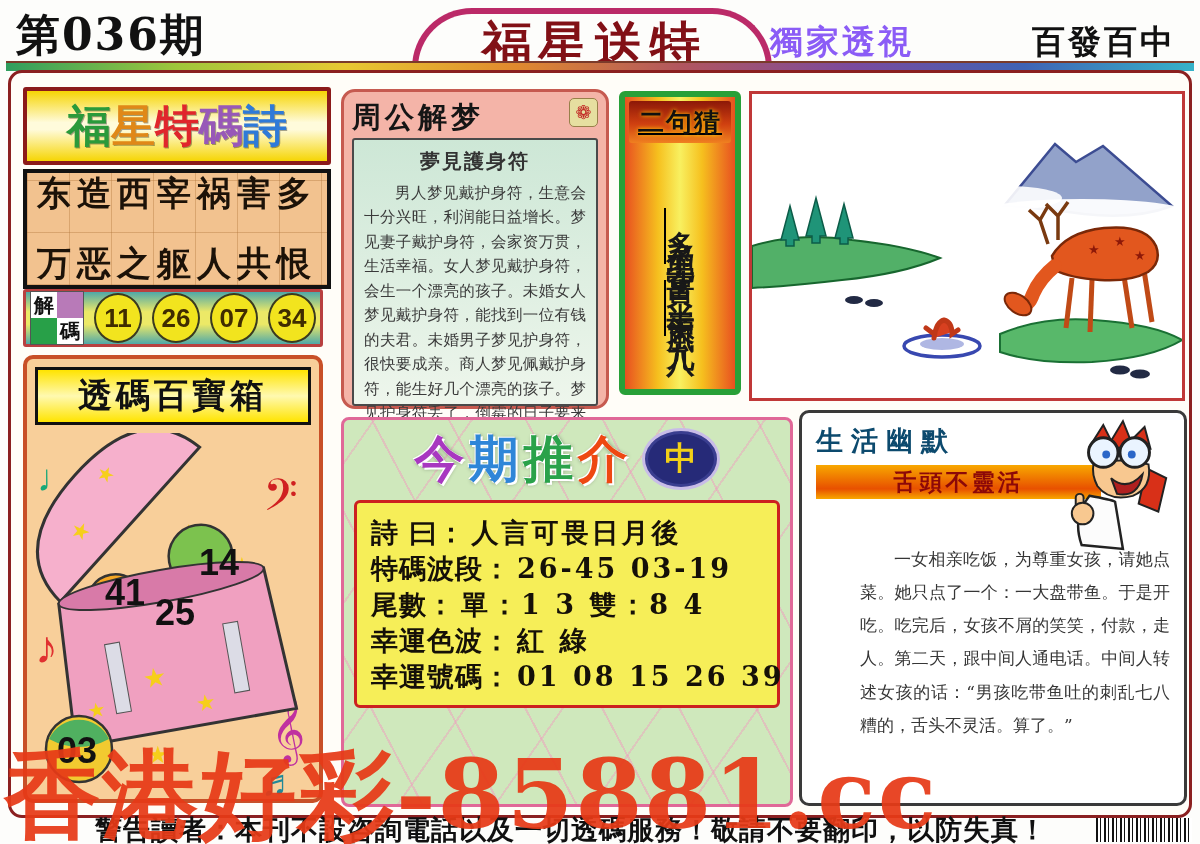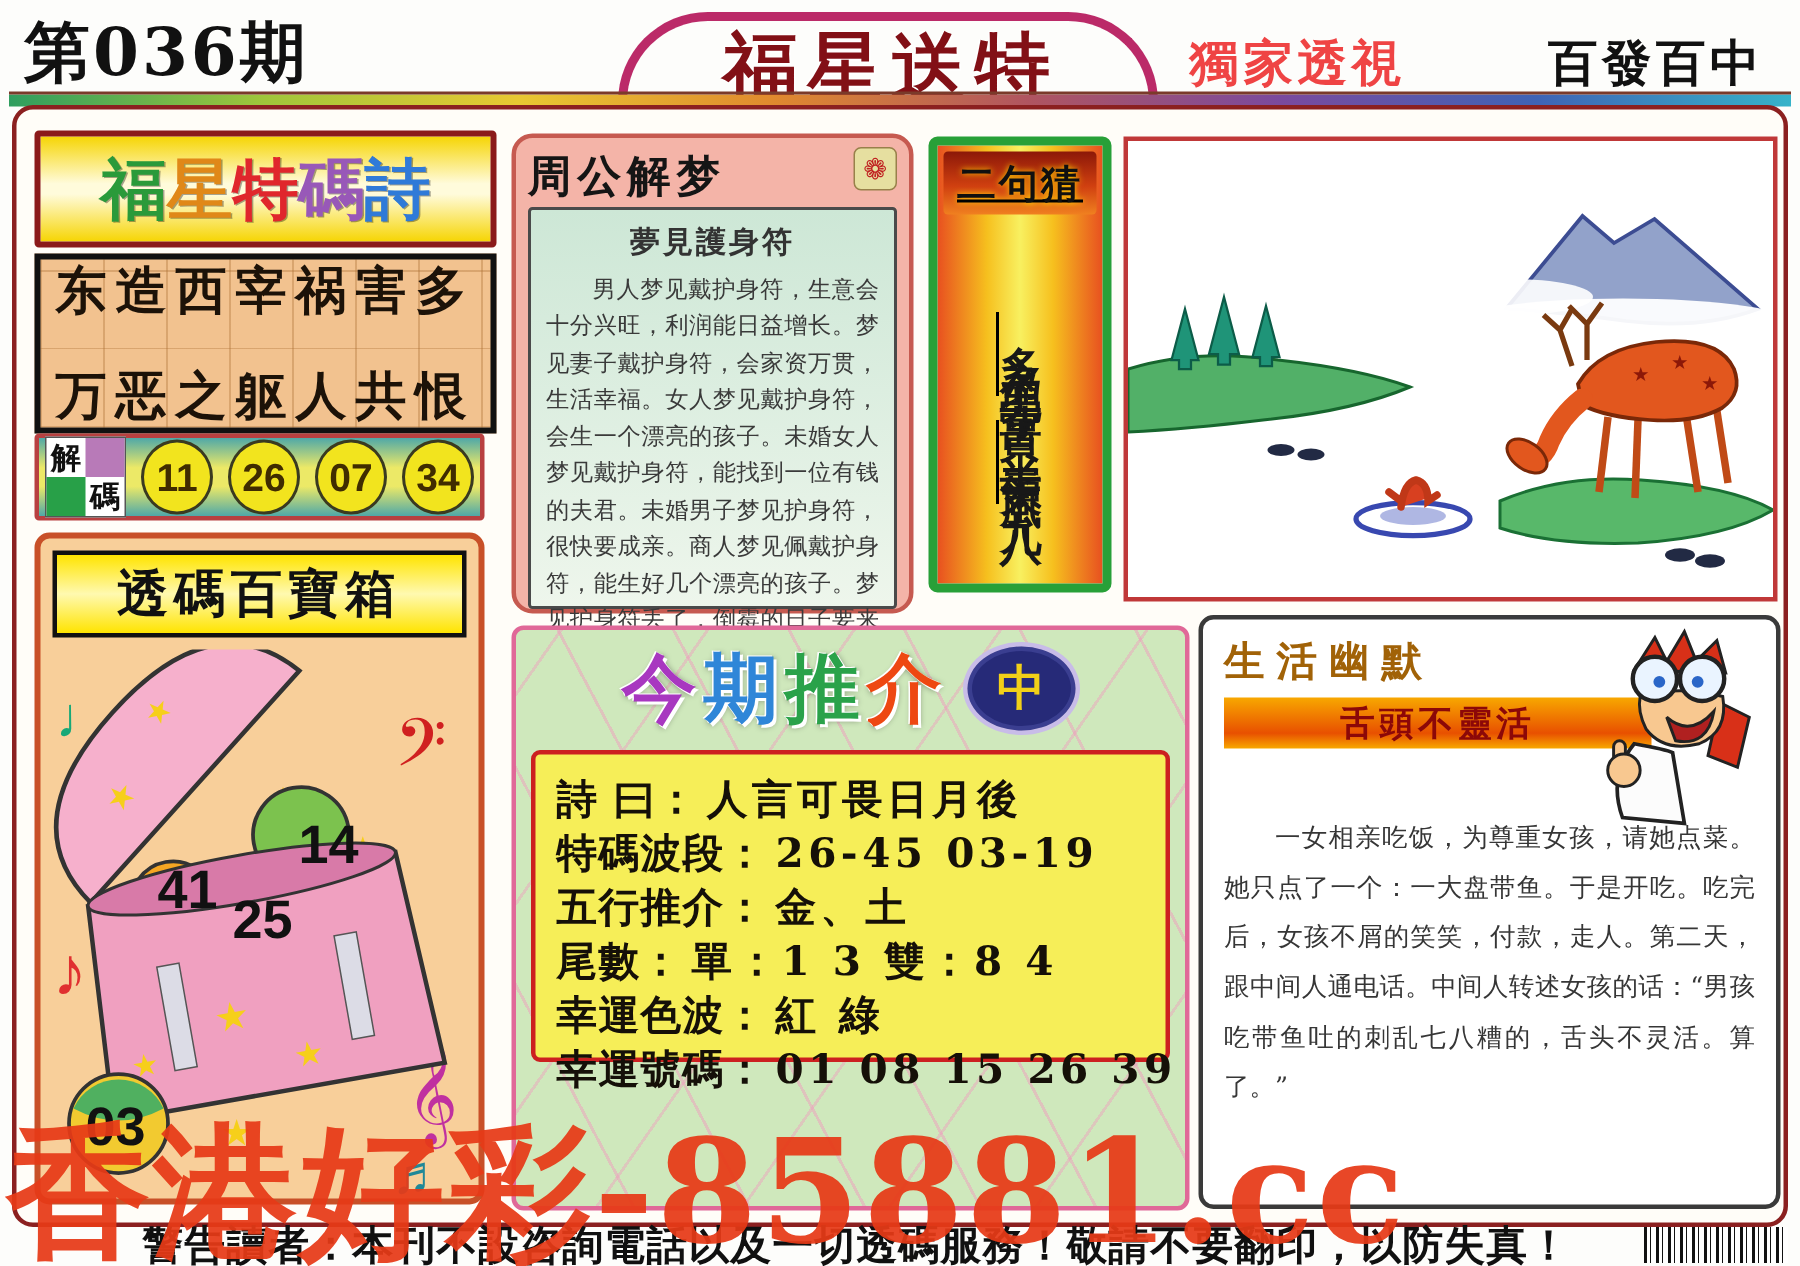--- a/index.html
+++ b/index.html
@@ -10,21 +10,21 @@
   .serif{font-family:"DejaVu Serif",serif;}
 
   
   .issue{position:absolute;left:16px;top:6px;font-size:44px;font-weight:bold;color:#111;
     font-family:"DejaVu Serif",serif;letter-spacing:2px;}
   .arc{position:absolute;left:412px;top:8px;width:348px;height:54px;
     border:6px solid #bb2a68;border-bottom:none;border-radius:180px 180px 0 0;}
   .masthead{position:absolute;left:444px;top:12px;width:300px;text-align:center;
     font-size:50px;font-weight:bold;color:#821016;letter-spacing:6px;
     font-family:Liberation Serif, serif;text-shadow:1px 1px 0 #fff,-1px -1px 0 #fff;}
-  .slogan-l{position:absolute;left:793px;top:20px;font-size:33px;font-weight:bold;color:#ef4444;
+  .slogan-l{position:absolute;left:770px;top:20px;font-size:33px;font-weight:bold;color:#8b5cf6;
     font-family:"DejaVu Serif",serif;letter-spacing:3px;}
   .slogan-r{position:absolute;left:1032px;top:20px;font-size:33px;font-weight:bold;color:#111;
     font-family:"DejaVu Serif",serif;letter-spacing:3px;}
   .rainbow-bar{position:absolute;left:6px;top:61px;width:1188px;height:8px;
     border-top:2px solid #7a3a2a;
     background:linear-gradient(90deg,#2f9e5f,#9fc63b,#e8c832,#e08a2e,#b05560,#7a4a9e,#3f63b5,#36b3c9);}
 
   
   .frame{position:absolute;left:8px;top:70px;width:1178px;height:742px;
     border:3px solid #8b2020;border-radius:14px;background:#fffdf8;}
@@ -119,29 +119,29 @@
     background:#f6ee58;padding:12px 14px;box-sizing:border-box;
     display:flex;flex-direction:column;justify-content:space-between;}
   .rec-row{font-size:27px;font-weight:bold;color:#151008;font-family:"DejaVu Serif",serif;
     white-space:nowrap;letter-spacing:1px;}
   .rec-row .val{margin-left:6px;letter-spacing:3px;}
 
   
   .humor-box{position:absolute;left:788px;top:337px;width:388px;height:396px;
     border:3px solid #3a3a3a;border-radius:10px;background:#fff;box-sizing:border-box;
     padding:10px 14px;}
-  .humor-title{font-size:27px;font-weight:bold;color:#a16207;letter-spacing:8px;}
+  .humor-title{font-size:27px;font-weight:bold;color:#0c4a6e;letter-spacing:8px;}
   .humor-sub-bar{margin-top:6px;width:285px;height:34px;
     background:linear-gradient(180deg,#f8a800,#e85000 70%,#f8a800);
     display:flex;align-items:center;justify-content:center;}
   .humor-sub-bar span{font-size:23px;font-weight:bold;color:#8c0808;letter-spacing:3px;
     font-family:"DejaVu Serif",serif;}
   .humor-cartoon{position:absolute;right:6px;top:4px;}
   .humor-body{margin-top:44px;font-size:17px;line-height:1.95;color:#363636;
-    text-align:justify;text-indent:2em;font-family:"DejaVu Serif",serif;}
+    text-align:justify;text-indent:2em;font-family:"DejaVu Serif",serif;margin-left:44px;}
 
   
   .watermark{position:absolute;left:4px;top:732px;z-index:40;white-space:nowrap;
     font-size:96px;font-weight:bold;color:#e73a17;opacity:.93;letter-spacing:2px;
     font-family:"DejaVu Serif",serif;}
 
   
   .footer{position:absolute;left:0;top:816px;width:1200px;height:28px;
     display:flex;align-items:center;}
   .warning{margin-left:95px;font-size:27px;font-weight:bold;color:#101010;
@@ -305,23 +305,20 @@
       <div class="recommend-logo">中</div>
     </div>
     <div class="recommend-inner">
       <div class="rec-row">
         <span>詩 曰：</span><span class="val">人言可畏日月後</span>
       </div>
       <div class="rec-row">
         <span>特碼波段：</span><span class="val">26-45 03-19</span>
       </div>
       <div class="rec-row">
-        <span>五行推介：</span><span class="val">金、土</span>
-      </div>
-      <div class="rec-row">
         <span>尾數：</span><span class="val">單：1 3 雙：8 4</span>
       </div>
       <div class="rec-row">
         <span>幸運色波：</span><span class="val">紅 綠</span>
       </div>
       <div class="rec-row">
         <span>幸運號碼：</span><span class="val">01 08 15 26 39</span>
       </div>
     </div>
   </div>

